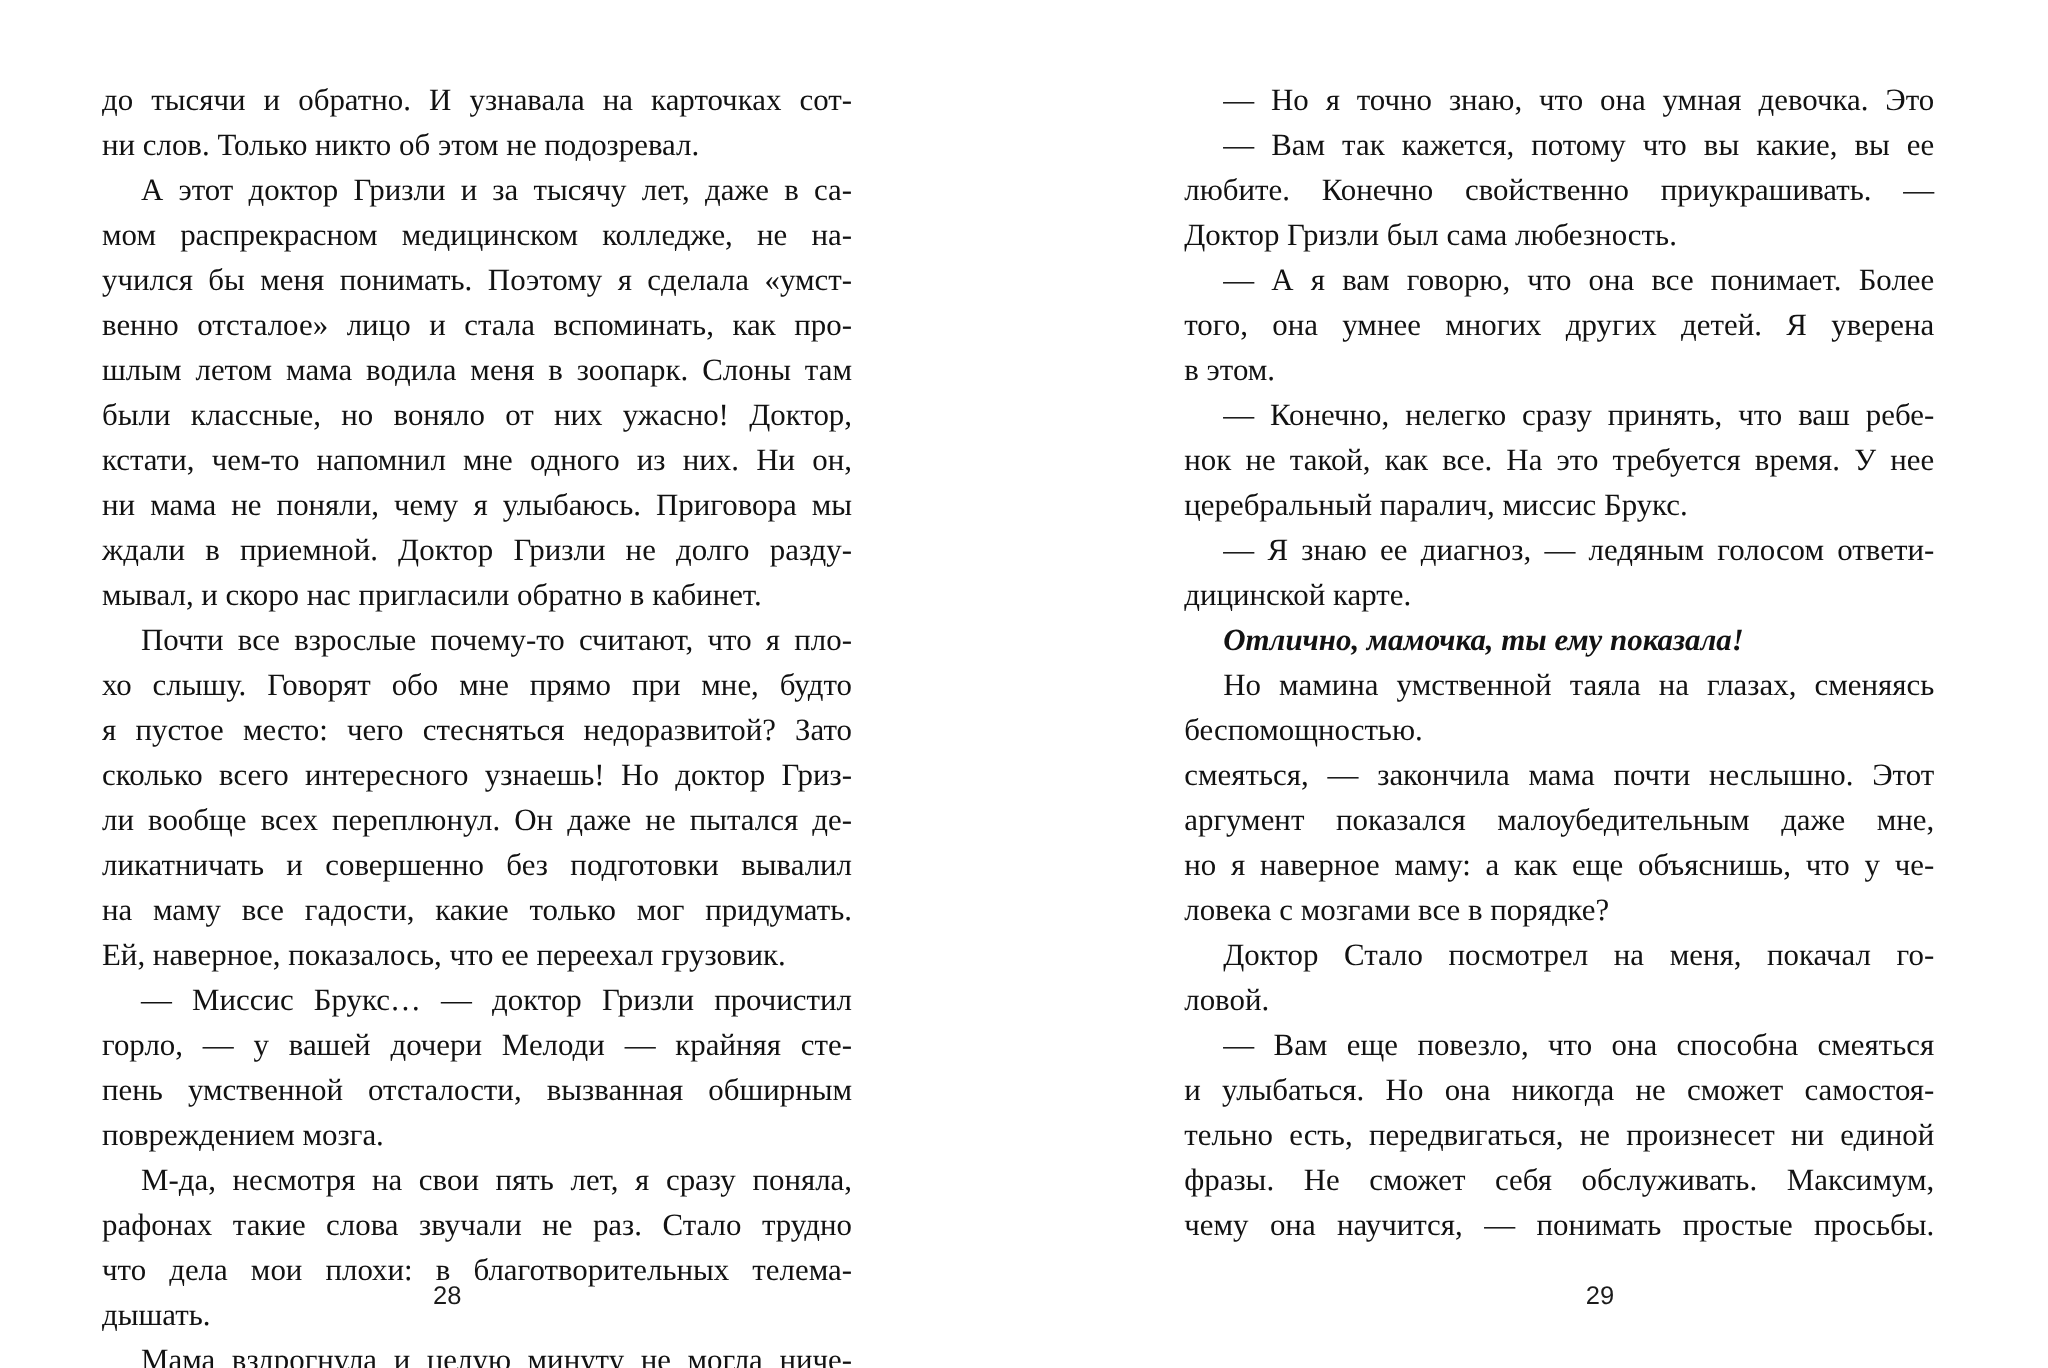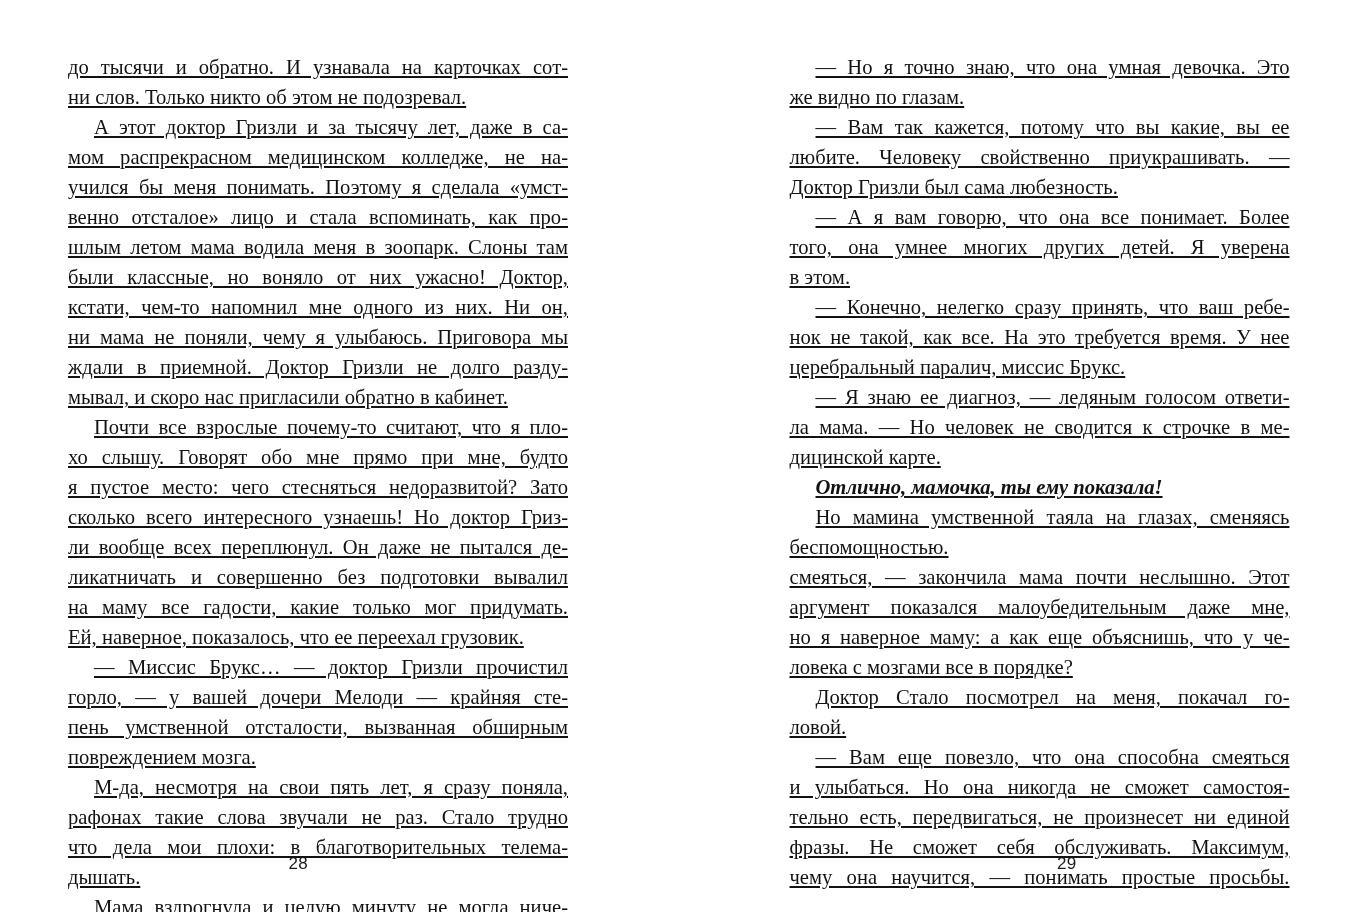--- a/index.html
+++ b/index.html
@@ -50,21 +50,20 @@
     padding: 0;
     text-align: justify;
     white-space: pre-line;
   }
   
   p.para > .ln {
     display: block;
     text-align: justify;
     text-align-last: justify;
     white-space: nowrap;
-    text-decoration: underline;
   }
   p.para > .ln.last {
     text-align-last: left;
     text-align: left;
   }
   p.para > .ln.indent {
     text-indent: 26px;
   }
 
   .emph {
@@ -99,25 +98,25 @@
           <p class="para"><span class="ln indent">Почти все взрослые почему-то считают, что я пло-</span><span class="ln">хо слышу. Говорят обо мне прямо при мне, будто</span><span class="ln">я пустое место: чего стесняться недоразвитой? Зато</span><span class="ln">сколько всего интересного узнаешь! Но доктор Гриз-</span><span class="ln">ли вообще всех переплюнул. Он даже не пытался де-</span><span class="ln">ликатничать и совершенно без подготовки вывалил</span><span class="ln">на маму все гадости, какие только мог придумать.</span><span class="ln last">Ей, наверное, показалось, что ее переехал грузовик.</span></p>
           <p class="para"><span class="ln indent">— Миссис Брукс… — доктор Гризли прочистил</span><span class="ln">горло, — у вашей дочери Мелоди — крайняя сте-</span><span class="ln">пень умственной отсталости, вызванная обширным</span><span class="ln last">повреждением мозга.</span></p>
           <p class="para"><span class="ln indent">М-да, несмотря на свои пять лет, я сразу поняла,</span><span class="ln">рафонах такие слова звучали не раз. Стало трудно</span><span class="ln">что дела мои плохи: в благотворительных телема-</span><span class="ln last">дышать.</span></p>
           <p class="para"><span class="ln indent">Мама вздрогнула и целую минуту не могла ниче-</span></p>
         </div>
       <div class="folio">28</div>
     </div>
 
     <div class="leaf leaf-right">
       <div class="textblock">
-          <p class="para"><span class="ln indent">— Но я точно знаю, что она умная девочка. Это</span><span class="ln last">же видно по глазам.</span></p>
-          <p class="para"><span class="ln indent">— Вам так кажется, потому что вы какие, вы ее</span><span class="ln">любите. Человеку свойственно приукрашивать. —</span><span class="ln last">Доктор Гризли был сама любезность.</span></p>
+          <p class="para"><span class="ln indent">— Но я точно знаю, что она умная девочка. Это</span></p>
+          <p class="para"><span class="ln indent">— Вам так кажется, потому что вы какие, вы ее</span><span class="ln">любите. Конечно свойственно приукрашивать. —</span><span class="ln last">Доктор Гризли был сама любезность.</span></p>
           <p class="para"><span class="ln indent">— А я вам говорю, что она все понимает. Более</span><span class="ln">того, она умнее многих других детей. Я уверена</span><span class="ln last">в этом.</span></p>
           <p class="para"><span class="ln indent">— Конечно, нелегко сразу принять, что ваш ребе-</span><span class="ln">нок не такой, как все. На это требуется время. У нее</span><span class="ln last">церебральный паралич, миссис Брукс.</span></p>
-          <p class="para"><span class="ln indent">— Я знаю ее диагноз, — ледяным голосом ответи-</span><span class="ln">ла мама. — Но человек не сводится к строчке в ме-</span><span class="ln last">дицинской карте.</span></p>
+          <p class="para"><span class="ln indent">— Я знаю ее диагноз, — ледяным голосом ответи-</span><span class="ln last">дицинской карте.</span></p>
           <p class="para emph"><span class="ln indent last">Отлично, мамочка, ты ему показала!</span></p>
           <p class="para"><span class="ln indent">Но мамина умственной таяла на глазах, сменяясь</span><span class="ln last">беспомощностью.</span></p>
           <p class="para"><span class="ln">смеяться, — закончила мама почти неслышно. Этот</span><span class="ln">аргумент показался малоубедительным даже мне,</span><span class="ln">но я наверное маму: а как еще объяснишь, что у че-</span><span class="ln last">ловека с мозгами все в порядке?</span></p>
           <p class="para"><span class="ln indent">Доктор Стало посмотрел на меня, покачал го-</span><span class="ln last">ловой.</span></p>
           <p class="para"><span class="ln indent">— Вам еще повезло, что она способна смеяться</span><span class="ln">и улыбаться. Но она никогда не сможет самостоя-</span><span class="ln">тельно есть, передвигаться, не произнесет ни единой</span><span class="ln">фразы. Не сможет себя обслуживать. Максимум,</span><span class="ln">чему она научится, — понимать простые просьбы.</span></p>
         </div>
       <div class="folio">29</div>
     </div>
 
   </div>

